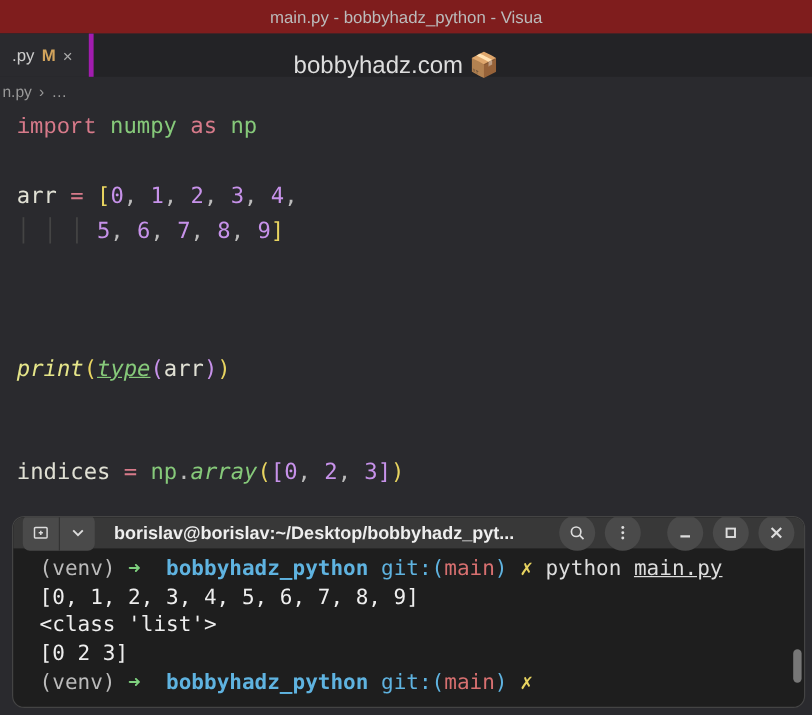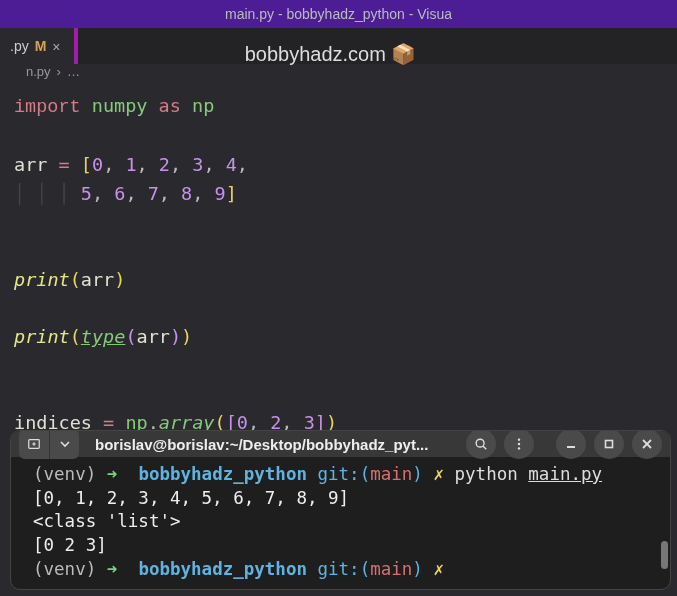--- a/index.html
+++ b/index.html
@@ -7,21 +7,21 @@
     width: 677px;
     height: 596px;
     background: #2a2a2e;
     font-family: 'Consolas', 'Monaco', monospace;
     font-size: 18px;
     overflow: hidden;
     position: relative;
   }
   .title-bar {
     height: 28px;
-    background: #4c1d95;
+    background: #7f1d1d;
     text-align: center;
     color: #bbb;
     font-size: 14px;
     line-height: 28px;
     font-family: -apple-system, sans-serif;
   }
   .watermark {
     position: absolute;
     top: 42px;
     left: 0; right: 16px;
@@ -45,25 +45,26 @@
     border-right: 4px solid #a21caf;
     color: #ccc;
     font-size: 14px;
     font-family: -apple-system, sans-serif;
     gap: 6px;
   }
   .tab .modified { color: #d1a35c; font-weight: bold; }
   .tab-close { width: 14px; height: 14px; color: #aaa; cursor: pointer; }
   .breadcrumb {
     height: 24px;
-    padding: 0 26px;
+    padding: 0 2px;
     color: #999;
     font-size: 13px;
     font-family: -apple-system, sans-serif;
     display: flex;
+    align-items: center;
     gap: 6px;
   }
   .editor {
     padding: 4px 14px;
     color: #ccc;
     line-height: 1.55;
     font-size: 18.5px;
   }
   .line { white-space: pre; }
   .kw-import { color: #d77a8a; font-family: Liberation Mono, monospace; }
@@ -185,21 +186,20 @@
   <span>…</span>
 </div>
 
 <div class="editor">
   <div class="line"><span class="kw-import">import</span> <span class="module">numpy</span> <span class="as">as</span> <span class="module">np</span></div>
   <div class="line">&nbsp;</div>
   <div class="line"><span class="var">arr</span> <span class="eq">=</span> <span class="brkt">[</span><span class="num">0</span><span class="comma">, </span><span class="num">1</span><span class="comma">, </span><span class="num">2</span><span class="comma">, </span><span class="num">3</span><span class="comma">, </span><span class="num">4</span><span class="comma">,</span></div>
   <div class="line"><span class="indent-guide">│ │ │ </span><span class="num">5</span><span class="comma">, </span><span class="num">6</span><span class="comma">, </span><span class="num">7</span><span class="comma">, </span><span class="num">8</span><span class="comma">, </span><span class="num">9</span><span class="brkt">]</span></div>
   <div class="line">&nbsp;</div>
   <div class="line">&nbsp;</div>
-  <div class="line"><span class="fn">print</span><span class="brkt">(</span><span class="var">arr</span><span class="brkt">)</span></div>
   <div class="line">&nbsp;</div>
   <div class="line"><span class="fn">print</span><span class="brkt">(</span><span class="call type-underline">type</span><span class="brkt2">(</span><span class="var">arr</span><span class="brkt2">)</span><span class="brkt">)</span></div>
   <div class="line">&nbsp;</div>
   <div class="line">&nbsp;</div>
   <div class="line"><span class="var">indices</span> <span class="eq">=</span> <span class="module">np</span><span class="dot">.</span><span class="call">array</span><span class="brkt">(</span><span class="brkt2">[</span><span class="num">0</span><span class="comma">, </span><span class="num">2</span><span class="comma">, </span><span class="num">3</span><span class="brkt2">]</span><span class="brkt">)</span></div>
   <div class="line">&nbsp;</div>
   <div class="line"><span class="fn">print</span><span class="brkt">(</span><span class="module">np</span><span class="dot">.</span><span class="call">array</span><span class="brkt2">(</span><span class="var">arr</span><span class="brkt2">)</span><span class="brkt">[</span><span class="var">indices</span><span class="brkt">]</span><span class="brkt">)</span>   <span class="comment"><span>#</span> <span>👉</span> <span>[0 2 3]</span></span></div>
 </div>
 
 <div class="terminal-panel">

